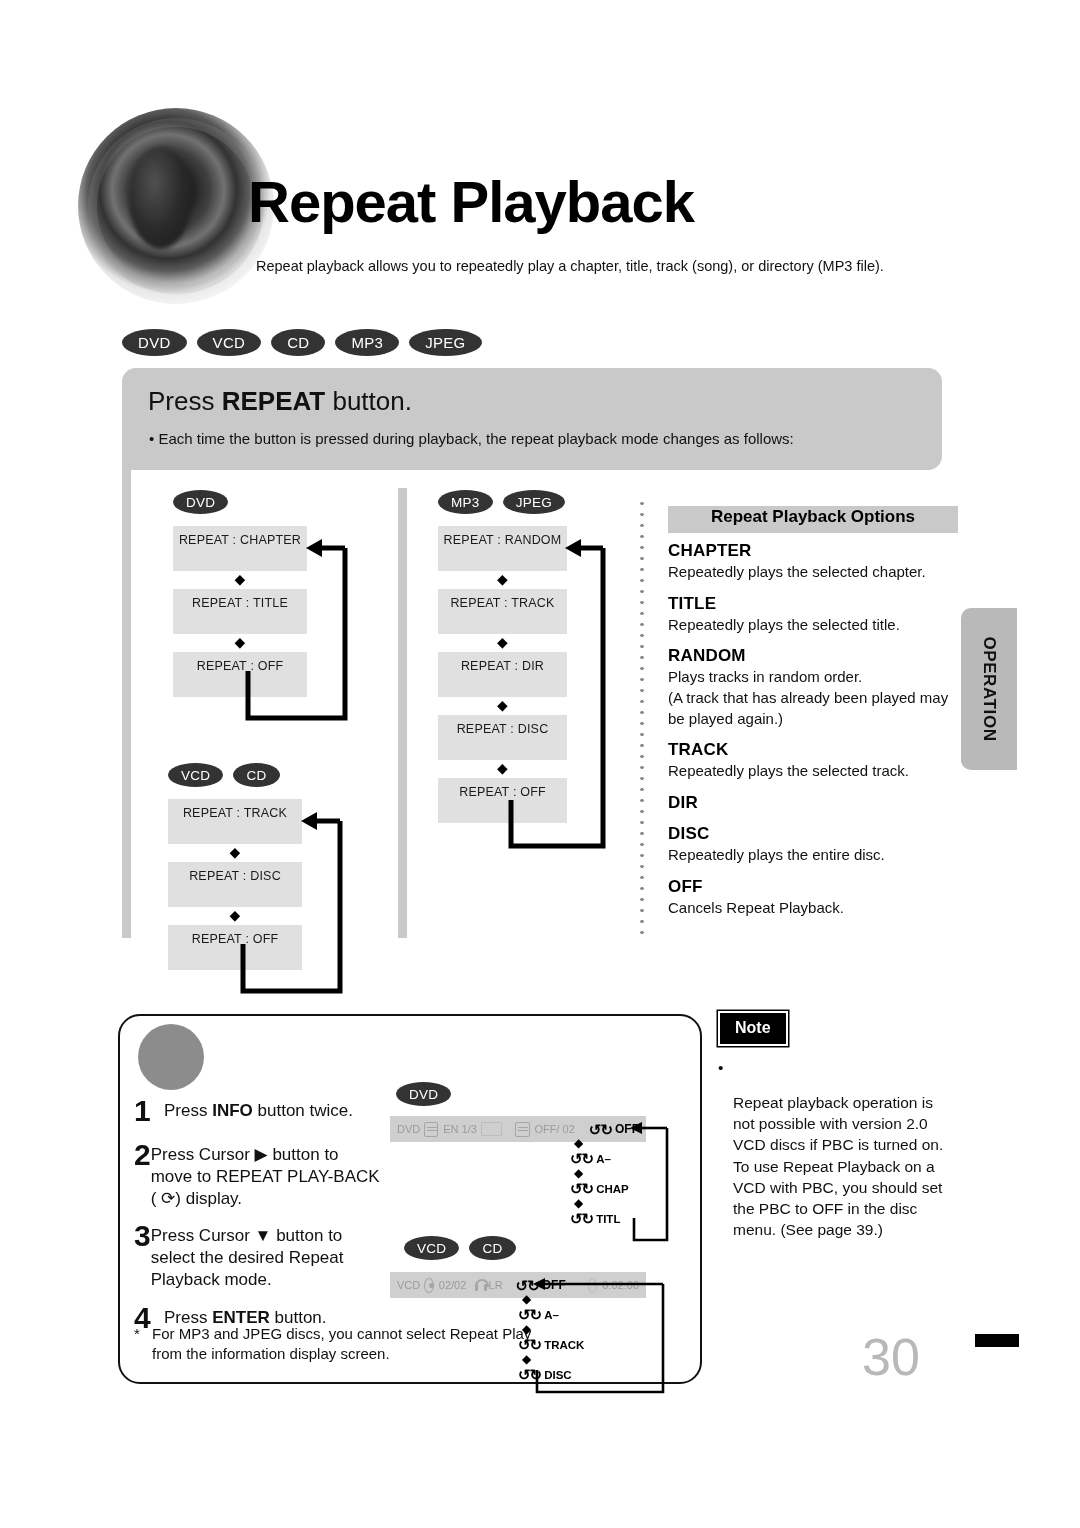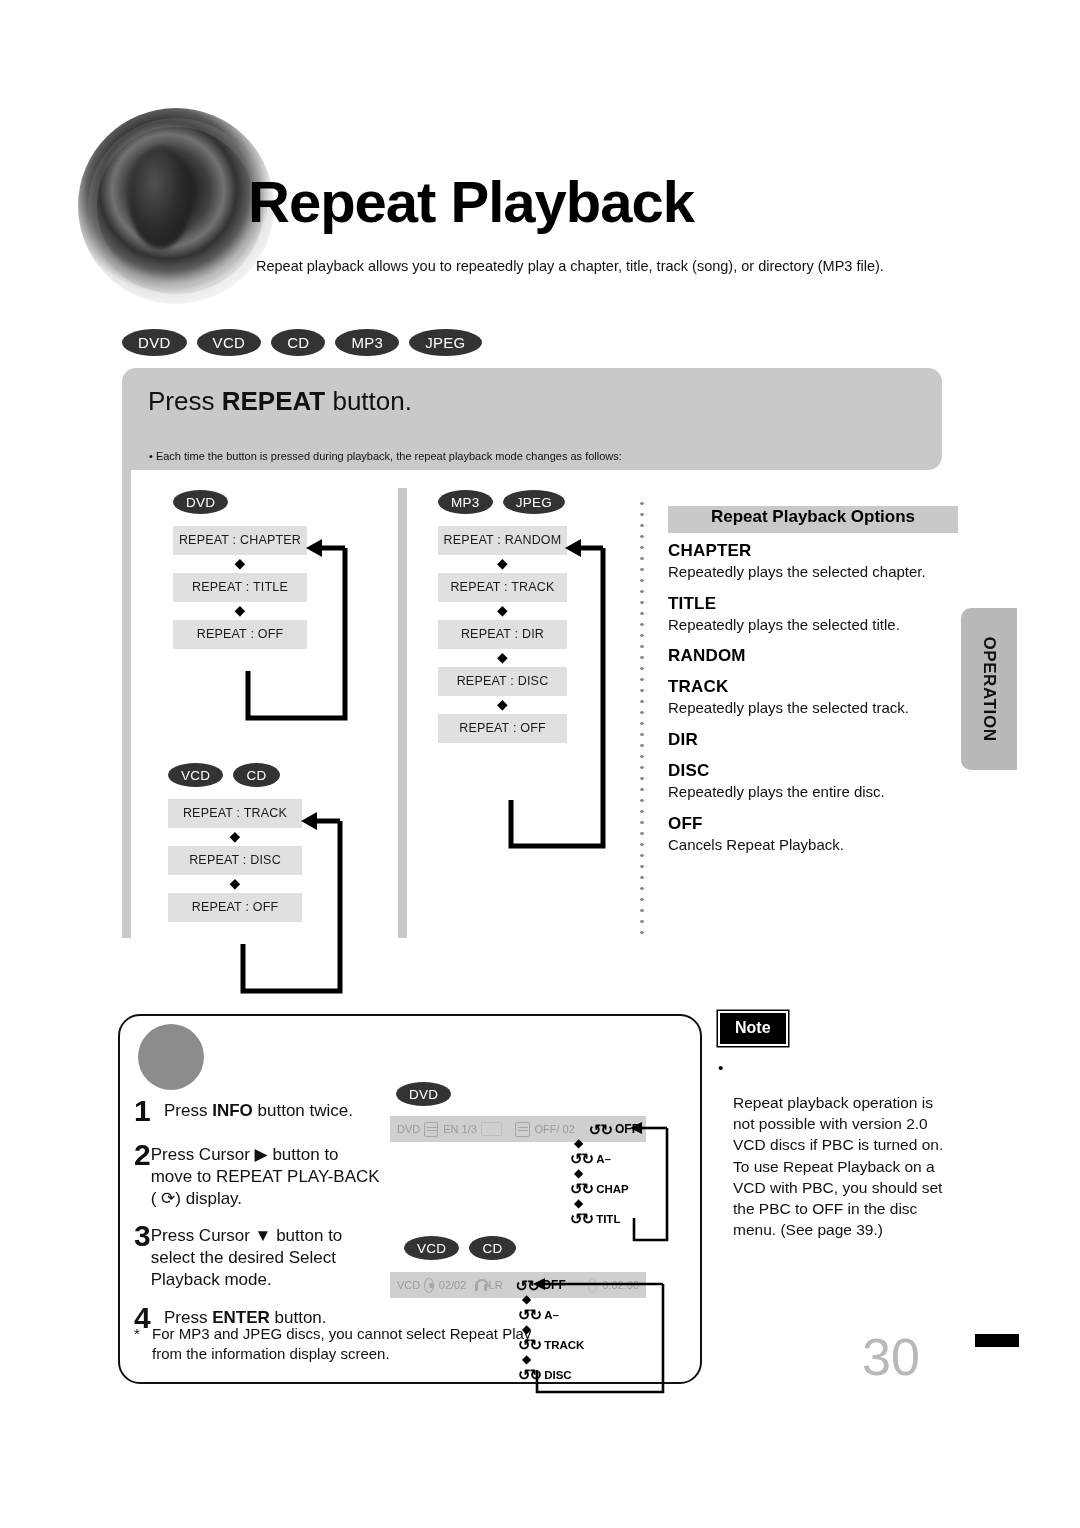--- a/index.html
+++ b/index.html
@@ -107,40 +107,39 @@
     left: 26px;
     top: 18px;
     font-size: 26px;
     color: #111;
   }
   #press-repeat-title b { font-weight: bold; }
   #press-repeat-bullet {
     position: absolute;
     left: 27px;
     top: 62px;
-    font-size: 11px;
+    font-size: 15px;
     color: #111;
     white-space: nowrap;
-    margin-top: 20px;
   }
 
   
   .rail {
     position: absolute;
     background: #c9c9c9;
   }
 
   
   .flow-col { position: absolute; }
   .flow-box {
     background: #e0e0e0;
     font-size: 12.5px;
     color: #1a1a1a;
     text-align: center;
-    padding: 7px 0 8px;
+    padding: 7px 0 24px;
     letter-spacing: .2px;
   }
   .flow-arrow {
     text-align: center;
     font-size: 14px;
     line-height: 16px;
     color: #000;
     height: 18px;
   }
   .loop-svg { position: absolute; }
@@ -476,20 +475,22 @@
   <div id="options-panel">
     <div id="options-title">Repeat Playback Options</div>
 
     <div class="opt-term" style="margin-top:8px;">CHAPTER</div>
     <div class="opt-desc">Repeatedly plays the selected chapter.</div>
 
     <div class="opt-term">TITLE</div>
     <div class="opt-desc">Repeatedly plays the selected title.</div>
 
     <div class="opt-term">RANDOM</div>
+    <div class="opt-desc" style="white-space:pre-line;">Plays tracks in random order.
+(A track that has already been played may be played again.)</div>
 
     <div class="opt-term">TRACK</div>
     <div class="opt-desc">Repeatedly plays the selected track.</div>
 
     <div class="opt-term">DIR</div>
 
     <div class="opt-term">DISC</div>
     <div class="opt-desc">Repeatedly plays the entire disc.</div>
 
     <div class="opt-term">OFF</div>
@@ -508,21 +509,21 @@
     <div class="step-text"><span>Press </span><b>INFO</b><span> button twice.</span></div>
   </div>
 
   <div class="step" style="left:134px; top:1140px; width:250px;">
     <div class="step-num">2</div>
     <div class="step-text">Press Cursor ▶ button to move to REPEAT PLAY-BACK ( ⟳) display.</div>
   </div>
 
   <div class="step" style="left:134px; top:1221px; width:240px;">
     <div class="step-num">3</div>
-    <div class="step-text">Press Cursor ▼ button to select the desired Select Playback mode.</div>
+    <div class="step-text">Press Cursor ▼ button to select the desired Repeat Playback mode.</div>
   </div>
 
   <div class="step" style="left:134px; top:1303px; width:250px;">
     <div class="step-num">4</div>
     <div class="step-text"><span>Press </span><b>ENTER</b><span> button.</span></div>
   </div>
 
   <div id="star-note">
     <span class="star">*</span>
     <span class="body">For MP3 and JPEG discs, you cannot select Repeat Play from the information display screen.</span>

